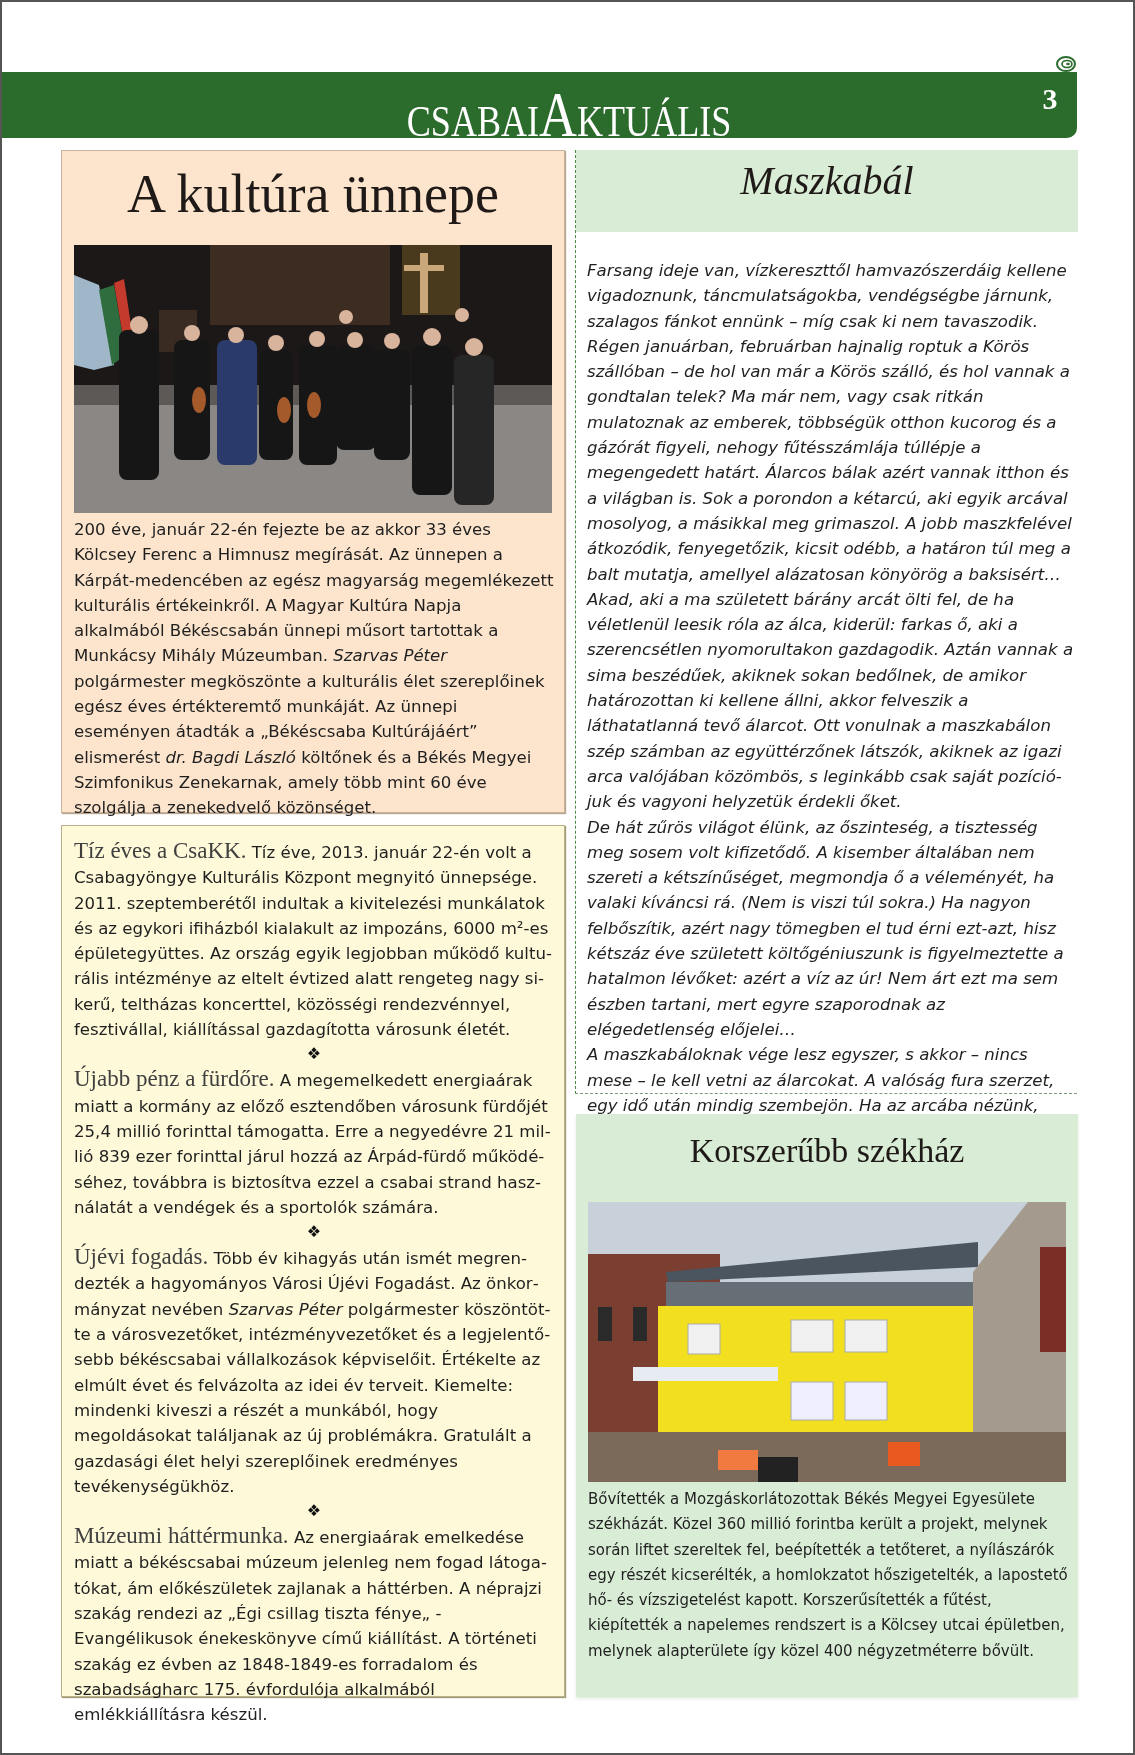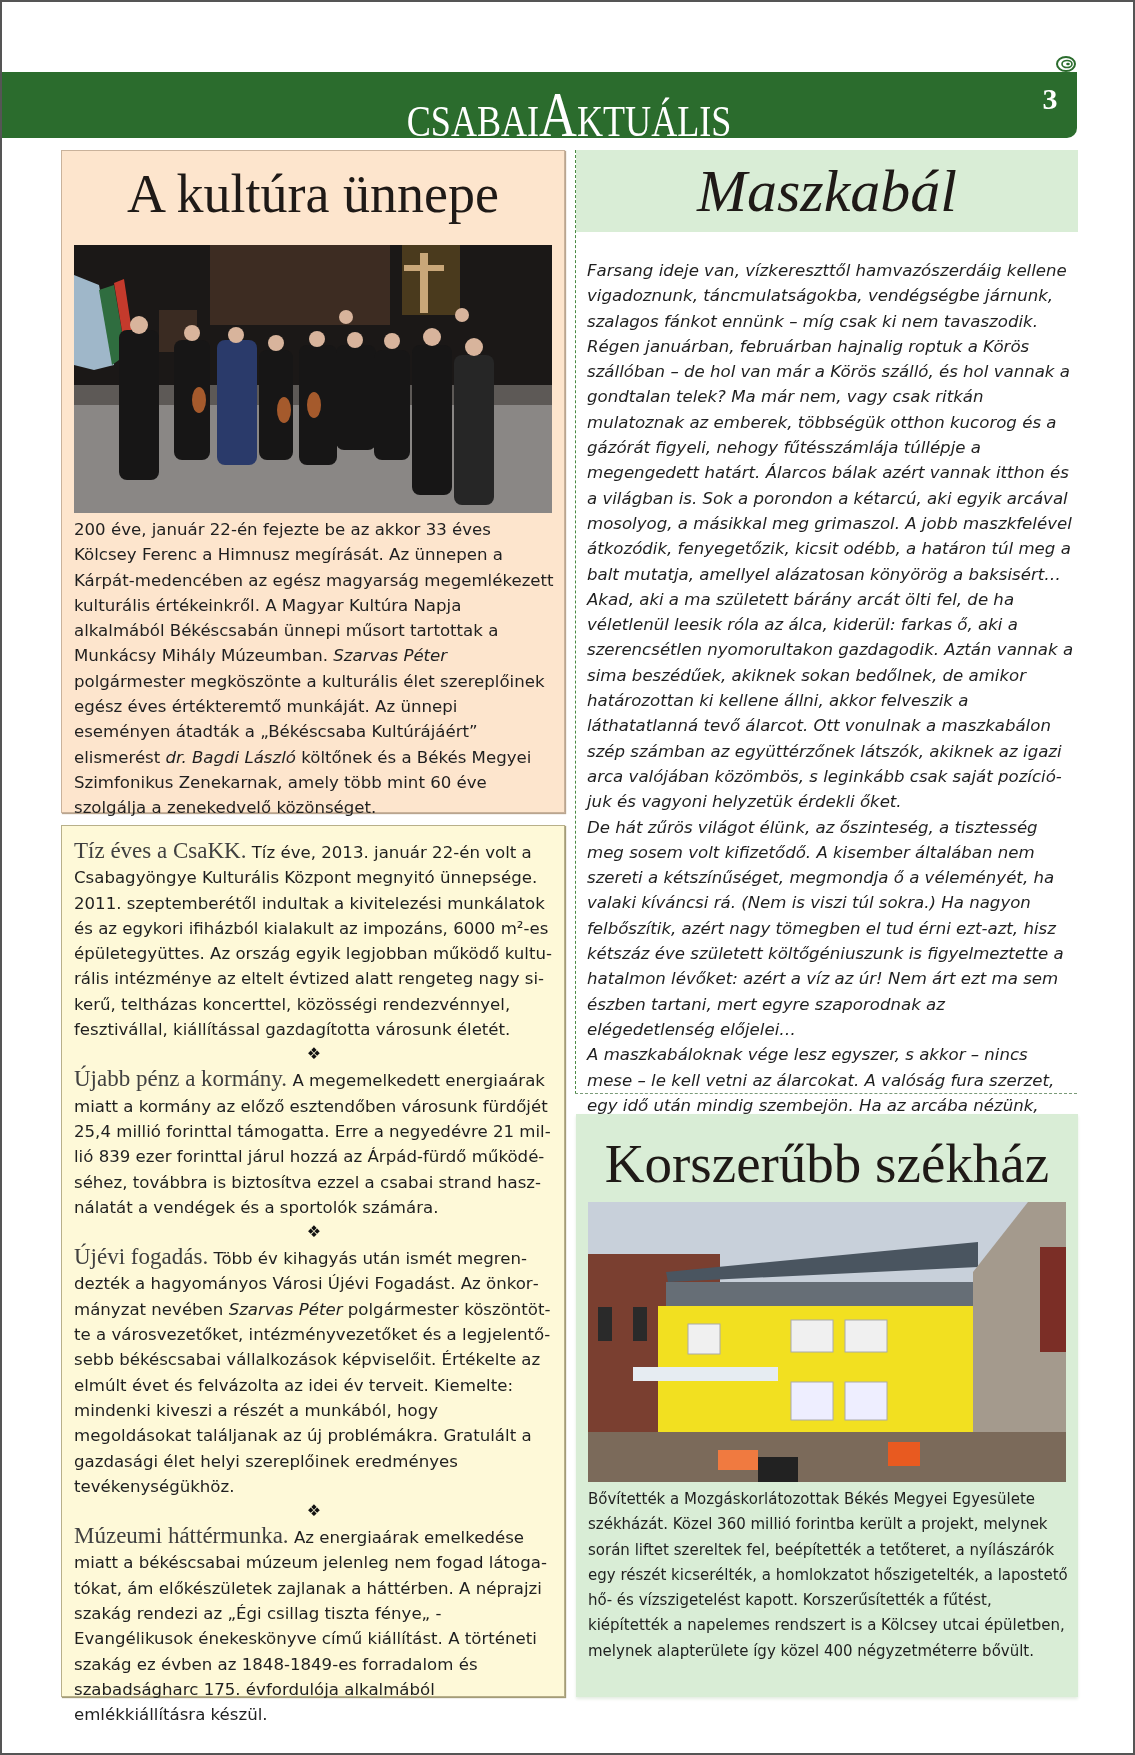--- a/index.html
+++ b/index.html
@@ -36,24 +36,24 @@
   .body-text { position: absolute; font-size: 16.6px; line-height: 25.3px; }
   .kultura-text { left: 12px; right: 10px; top: 366px; text-align: left; }
   .news-item { margin: 0; }
   .news-title { font-family: "Liberation Serif", serif; font-size: 23px; color: #404040; }
   .divider { text-align: center; font-size: 16px; line-height: 24px; color: #111; }
 
   .dash-col { position: absolute; left: 573px; top: 148px; width: 502px; height: 944px;
     border-left: 1px dashed #4a8a43; border-bottom: 1px dashed #7a9a78; box-sizing: border-box; }
   .band-green { position: absolute; background: #d9edd6; }
   .band-maszk { left: 574px; top: 148px; width: 502px; height: 82px; }
-  .h-maszk { position: absolute; left: 574px; width: 502px; top: 155px; font-size: 60px; font-style: italic; }
+  .h-maszk { position: absolute; left: 574px; width: 502px; top: 155px; font-size: 40px; font-style: italic; }
   .maszk-text { left: 585px; width: 490px; top: 256px; font-style: italic; font-size: 16.6px; line-height: 25.3px; }
   .box-szekhaz { left: 574px; top: 1112px; width: 502px; height: 583px; background: #d9edd6; box-shadow: 0 2px 3px #e4ece2; }
-  .h-szek { position: absolute; left: 0; right: 0; top: 18px; font-size: 55px; }
+  .h-szek { position: absolute; left: 0; right: 0; top: 18px; font-size: 34px; }
   .photo-building { left: 12px; top: 88px; width: 478px; height: 280px; background: #c9d2dc; }
   .szek-text { left: 12px; right: 8px; top: 373px; font-size: 15px; line-height: 25.3px; }
   .sig { float: right; }
   i { }
 </style>
 </head>
 <body>
 
 <div class="masthead"></div>
 <div class="masthead-title"><span class="sm">CSABAI</span><span class="big">A</span><span class="sm">KTUÁLIS</span></div>
@@ -112,21 +112,21 @@
   </div>
   <div class="body-text kultura-text">
     <span>200 éve, január 22-én fejezte be az akkor 33 éves Kölcsey Ferenc a Himnusz megírását. Az ünnepen a Kárpát-meden­cében az egész magyarság megemlékezett kulturális érté­keinkről. A Magyar Kultúra Napja alkalmából Békéscsa­bán ünnepi műsort tartottak a Munkácsy Mihály Múze­umban. </span><i>Szarvas Péter</i><span> polgármester megköszönte a kul­turális élet szereplőinek egész éves értékteremtő munká­ját. Az ünnepi eseményen átadták a „Békéscsaba Kultú­rájáért” elismerést </span><i>dr. Bagdi László</i><span> költőnek és a Békés Megyei Szimfonikus Zenekarnak, amely több mint 60 éve szolgálja a zenekedvelő közönséget.</span>
   </div>
 </div>
 
 <div class="box box-news">
   <div class="body-text" style="left:12px; right:10px; top:12px;">
     <p class="news-item"><span class="news-title">Tíz éves a CsaKK.</span><span> Tíz éve, 2013. január 22-én volt a Csabagyöngye Kulturális Központ megnyitó ünnepsége. 2011. szeptemberétől indultak a kivitelezési munkálatok és az egykori ifiházból kialakult az impozáns, 6000 m²-es épületegyüttes. Az ország egyik legjobban működő kultu­rális intézménye az eltelt évtized alatt rengeteg nagy si­kerű, teltházas koncerttel, közösségi rendezvénnyel, fesz­tivállal, kiállítással gazdagította városunk életét.</span></p>
     <div class="divider">❖</div>
-    <p class="news-item"><span class="news-title">Újabb pénz a kormány.</span><span> A megemelkedett energiaárak miatt a kormány az előző esztendőben városunk fürdőjét 25,4 millió forinttal támogatta. Erre a negyedévre 21 mil­lió 839 ezer forinttal járul hozzá az Árpád-fürdő működé­séhez, továbbra is biztosítva ezzel a csabai strand hasz­nálatát a vendégek és a sportolók számára.</span></p>
+    <p class="news-item"><span class="news-title">Újabb pénz a fürdőre.</span><span> A megemelkedett energiaárak miatt a kormány az előző esztendőben városunk fürdőjét 25,4 millió forinttal támogatta. Erre a negyedévre 21 mil­lió 839 ezer forinttal járul hozzá az Árpád-fürdő működé­séhez, továbbra is biztosítva ezzel a csabai strand hasz­nálatát a vendégek és a sportolók számára.</span></p>
     <div class="divider">❖</div>
     <p class="news-item"><span class="news-title">Újévi fogadás.</span><span> Több év kihagyás után ismét megren­dezték a hagyományos Városi Újévi Fogadást. Az önkor­mányzat nevében </span><i>Szarvas Péter</i><span> polgármester köszöntöt­te a városvezetőket, intézményvezetőket és a legjelentő­sebb békéscsabai vállalkozások képviselőit. Értékelte az elmúlt évet és felvázolta az idei év terveit. Kiemelte: min­denki kiveszi a részét a munkából, hogy megoldásokat találjanak az új problémákra. Gratulált a gazdasági élet helyi szereplőinek eredményes tevékenységükhöz.</span></p>
     <div class="divider">❖</div>
     <p class="news-item"><span class="news-title">Múzeumi háttérmunka.</span><span> Az energiaárak emelkedése miatt a békéscsabai múzeum jelenleg nem fogad látoga­tókat, ám előkészületek zajlanak a háttérben. A néprajzi szakág rendezi az „Égi csillag tiszta fénye„ - Evangélikusok énekeskönyve című kiállítást. A történeti szakág ez évben az 1848-1849-es forradalom és szabadságharc 175. év­fordulója alkalmából emlékkiállításra készül.</span></p>
   </div>
 </div>
 
 <div class="dash-col"></div>
 <div class="band-green band-maszk"></div>
 <div class="h-maszk title-serif">Maszkabál</div>

